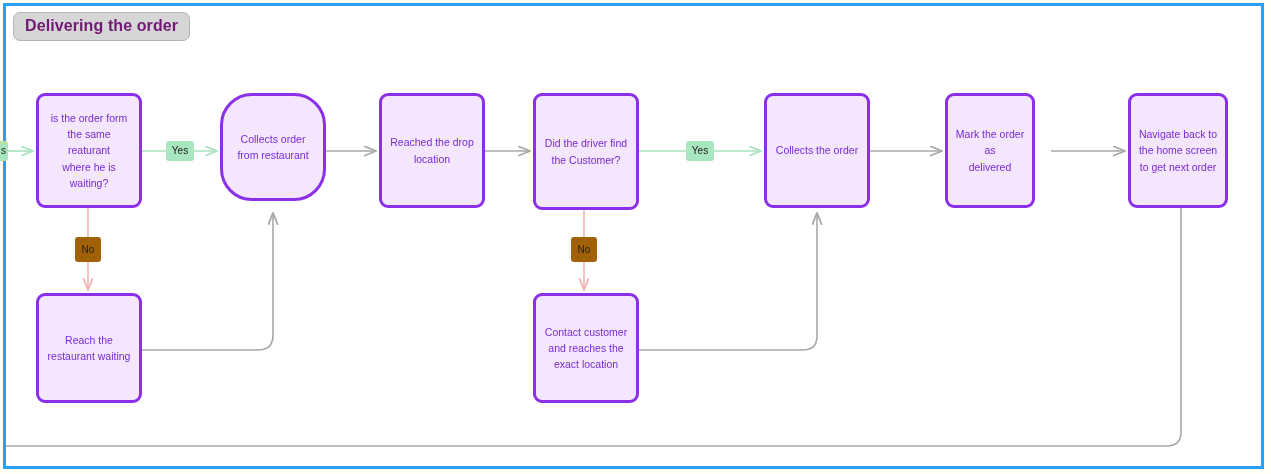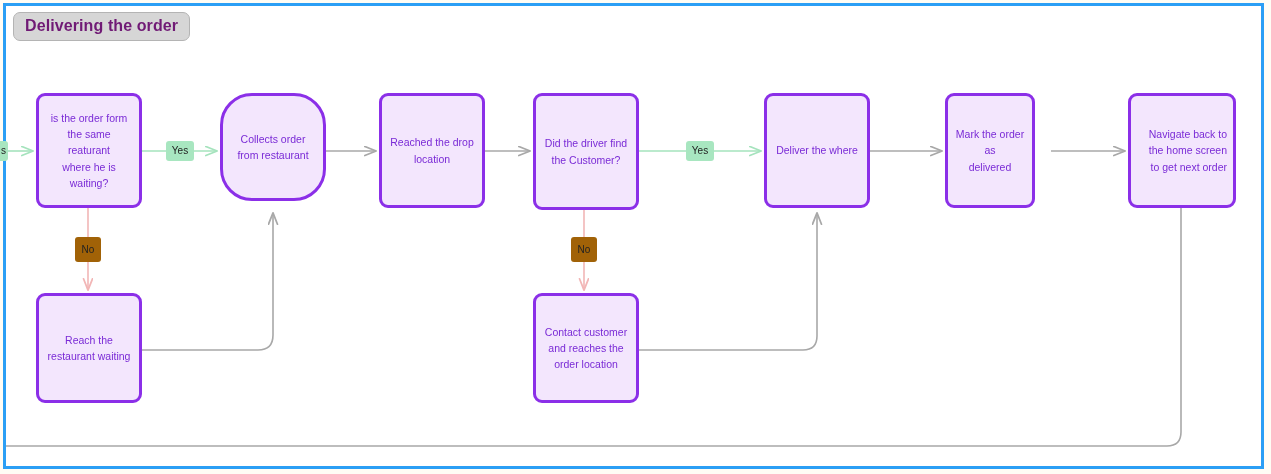--- a/index.html
+++ b/index.html
@@ -137,39 +137,39 @@
 </div>
 <div class="node-box" style="left:379px; top:93px;  width:106px; height:115px;">
   <span class="node-label">Reached the drop
 location</span>
 </div>
 <div class="node-box" style="left:533px; top:93px;  width:106px; height:117px;">
   <span class="node-label">Did the driver find
 the Customer?</span>
 </div>
 <div class="node-box" style="left:764px; top:93px;  width:106px; height:115px;">
-  <span class="node-label">Deliver the where</span>
+  <span class="node-label">Collects the order</span>
 </div>
 <div class="node-box" style="left:945px; top:93px;  width:90px; height:115px;">
   <span class="node-label">Mark the order as
 delivered</span>
 </div>
-<div class="node-box" style="left:1128px; top:93px; width:108px; height:115px;text-align:right;">
+<div class="node-box" style="left:1128px; top:93px; width:100px; height:115px;">
   <span class="node-label">Navigate back to
 the home screen
 to get next order</span>
 </div>
 <div class="node-box" style="left:36px;  top:293px; width:106px; height:110px;">
   <span class="node-label">Reach the
 restaurant waiting</span>
 </div>
 <div class="node-box" style="left:533px; top:293px; width:106px; height:110px;">
   <span class="node-label">Contact customer
 and reaches the
-order location</span>
+exact location</span>
 </div>
 
 <div class="edge-label yes" style="left:166px; top:141px; width:28px; height:20px;">
   <span>Yes</span>
 </div>
 <div class="edge-label no" style="left:75px; top:237px; width:26px; height:25px;">
   <span>No</span>
 </div>
 <div class="edge-label yes" style="left:686px; top:141px; width:28px; height:20px;">
   <span>Yes</span>

